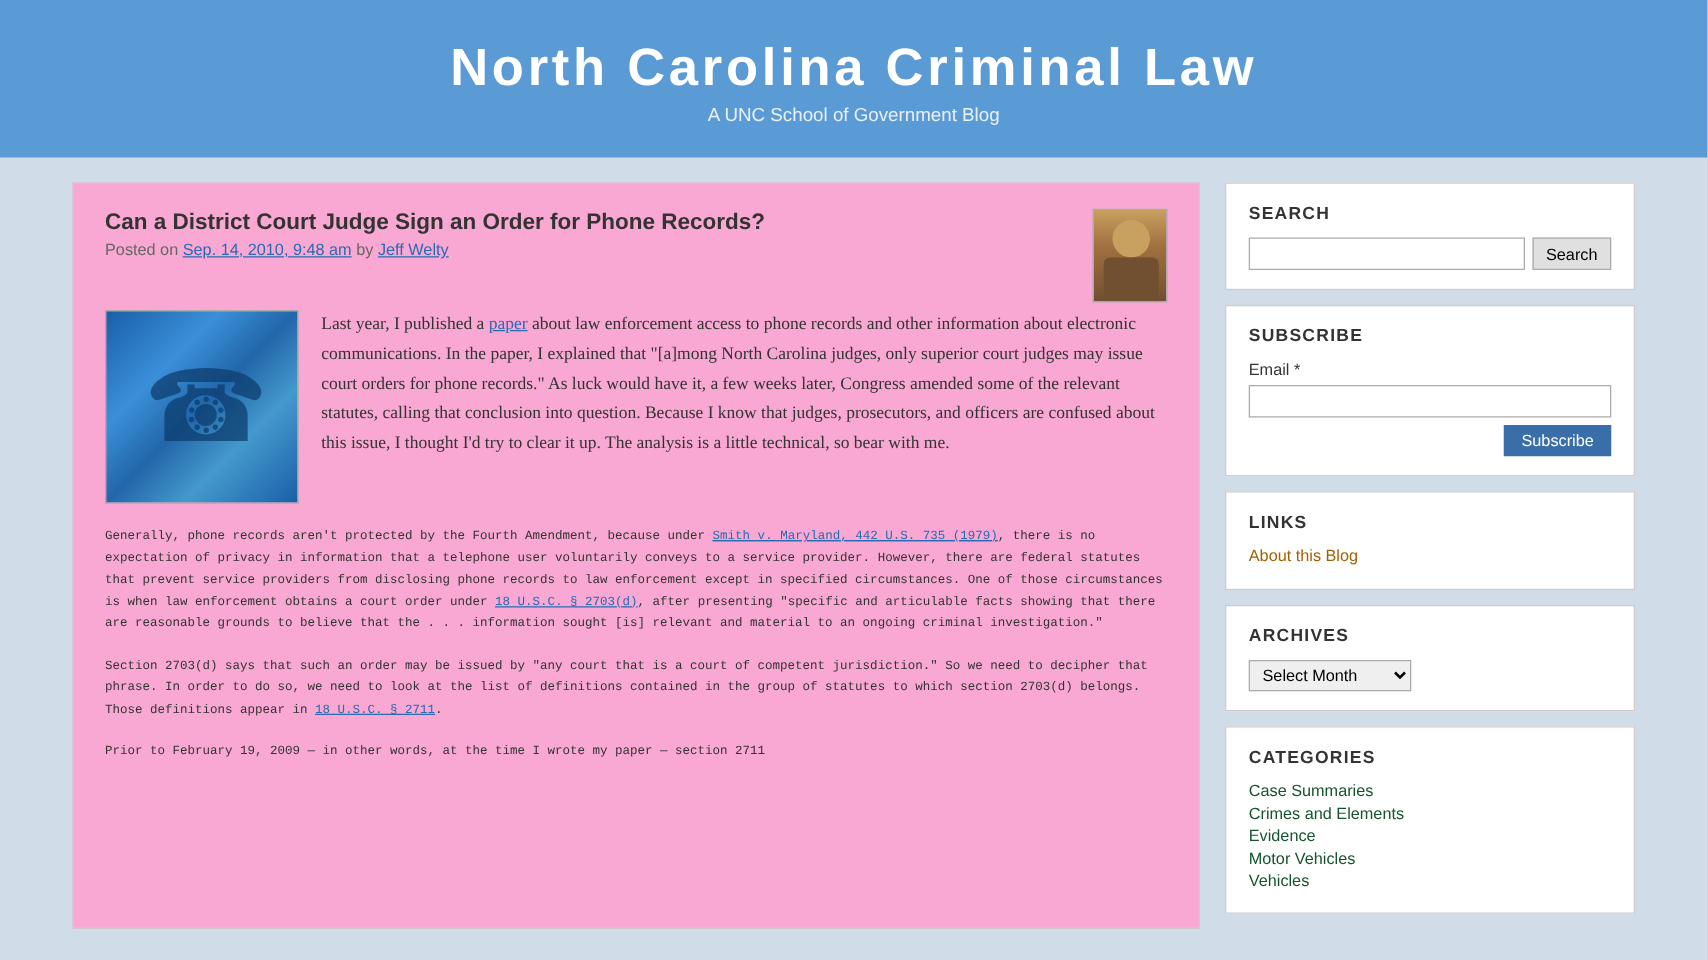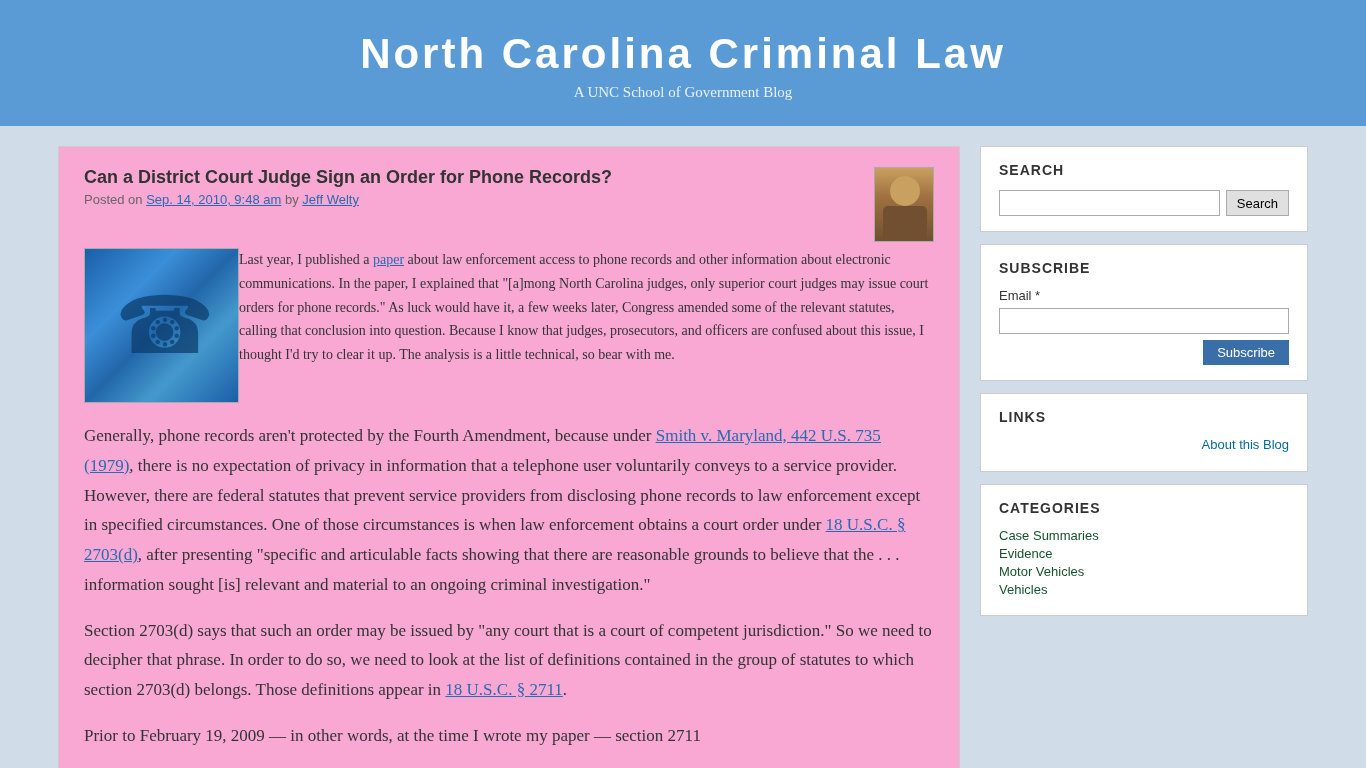--- a/index.html
+++ b/index.html
@@ -24,21 +24,21 @@
       font-weight: bold;
       color: #fff;
       letter-spacing: 3px;
       font-family: Arial, sans-serif;
       text-align: center;
     }
     #site-subtitle {
       font-size: 15px;
       color: #e8f0f8;
       margin-top: 6px;
-      font-family: Liberation Serif, serif;
+      font-family: Liberation Sans, sans-serif;
     }
 
     
     #wrapper {
       max-width: 1270px;
       margin: 20px auto;
       display: flex;
       gap: 20px;
       padding: 0 10px;
     }
@@ -63,20 +63,21 @@
       font-size: 13px;
       color: #666;
       margin-bottom: 18px;
       font-family: Arial, sans-serif;
     }
     .post-meta a { color: #2a6ab0; }
 
     
     .post-intro {
       display: flex;
+      gap: 18px;
       margin-bottom: 18px;
     }
     .post-image-container {
       flex-shrink: 0;
     }
     .post-image {
       width: 155px;
       height: 155px;
       background: linear-gradient(135deg, #1a5fa8 0%, #3a8fd8 30%, #2266aa 50%, #4499cc 70%, #1a5fa8 100%);
       border: 1px solid #aaa;
@@ -94,23 +95,24 @@
       opacity: 0.7;
     }
 
     .post-intro-text {
       font-size: 14px;
       line-height: 1.7;
       color: #333;
     }
 
     .post-body {
-      font-size: 17px;
+      font-size: 10px;
       line-height: 1.75;
       color: #333;
+      font-family: Liberation Mono, monospace;
     }
     .post-body p {
       margin-bottom: 16px;
     }
 
     
     .author-image {
       width: 60px;
       height: 75px;
       background: linear-gradient(180deg, #c8a060 0%, #a07040 40%, #705030 100%);
@@ -218,25 +220,24 @@
       padding: 5px 14px;
       font-size: 13px;
       cursor: pointer;
       float: right;
       font-family: Arial, sans-serif;
     }
 
     
     .sidebar-link {
       font-size: 13px;
-      color: #0369a1;
+      color: #a16207;
       display: block;
       margin-bottom: 4px;
       text-decoration: none;
-      text-align: right;
     }
 
     
     .archives-select {
       font-size: 13px;
       padding: 3px 6px;
       border: 1px solid #aaa;
       width: 130px;
       cursor: pointer;
     }
@@ -325,25 +326,30 @@
       </div>
     </div>
 
     <div class="sidebar-section">
       <div class="sidebar-heading">LINKS</div>
       <div id="links-list">
           <a href="#" class="sidebar-link">About this Blog</a>
         </div>
     </div>
 
+    <div class="sidebar-section">
+      <div class="sidebar-heading">ARCHIVES</div>
+      <select class="archives-select" id="archives-select"><option value="Select Month">Select Month</option><option value="October 2010">October 2010</option><option value="September 2010">September 2010</option><option value="August 2010">August 2010</option><option value="July 2010">July 2010</option></select>
+    </div>
 
     <div class="sidebar-section">
       <div class="sidebar-heading">CATEGORIES</div>
       <div id="categories-list">
           <a href="#" class="category-link">Case Summaries</a>
+          <a href="#" class="category-link">Crimes and Elements</a>
           <a href="#" class="category-link">Evidence</a>
           <a href="#" class="category-link">Motor Vehicles</a>
           <a href="#" class="category-link">Vehicles</a>
         </div>
     </div>
 
   </div>
 
 </div>
 

